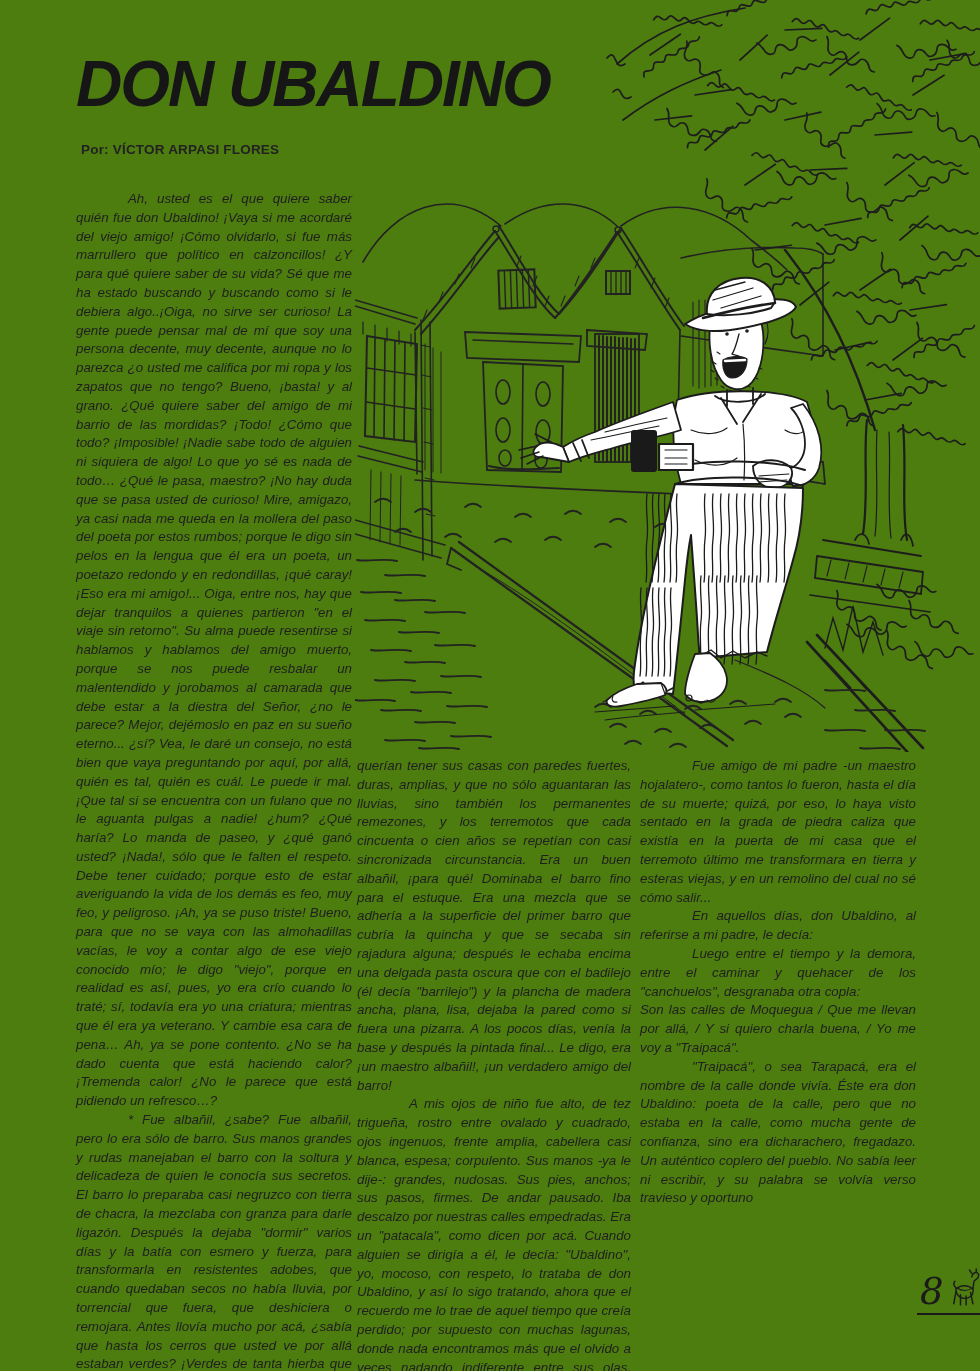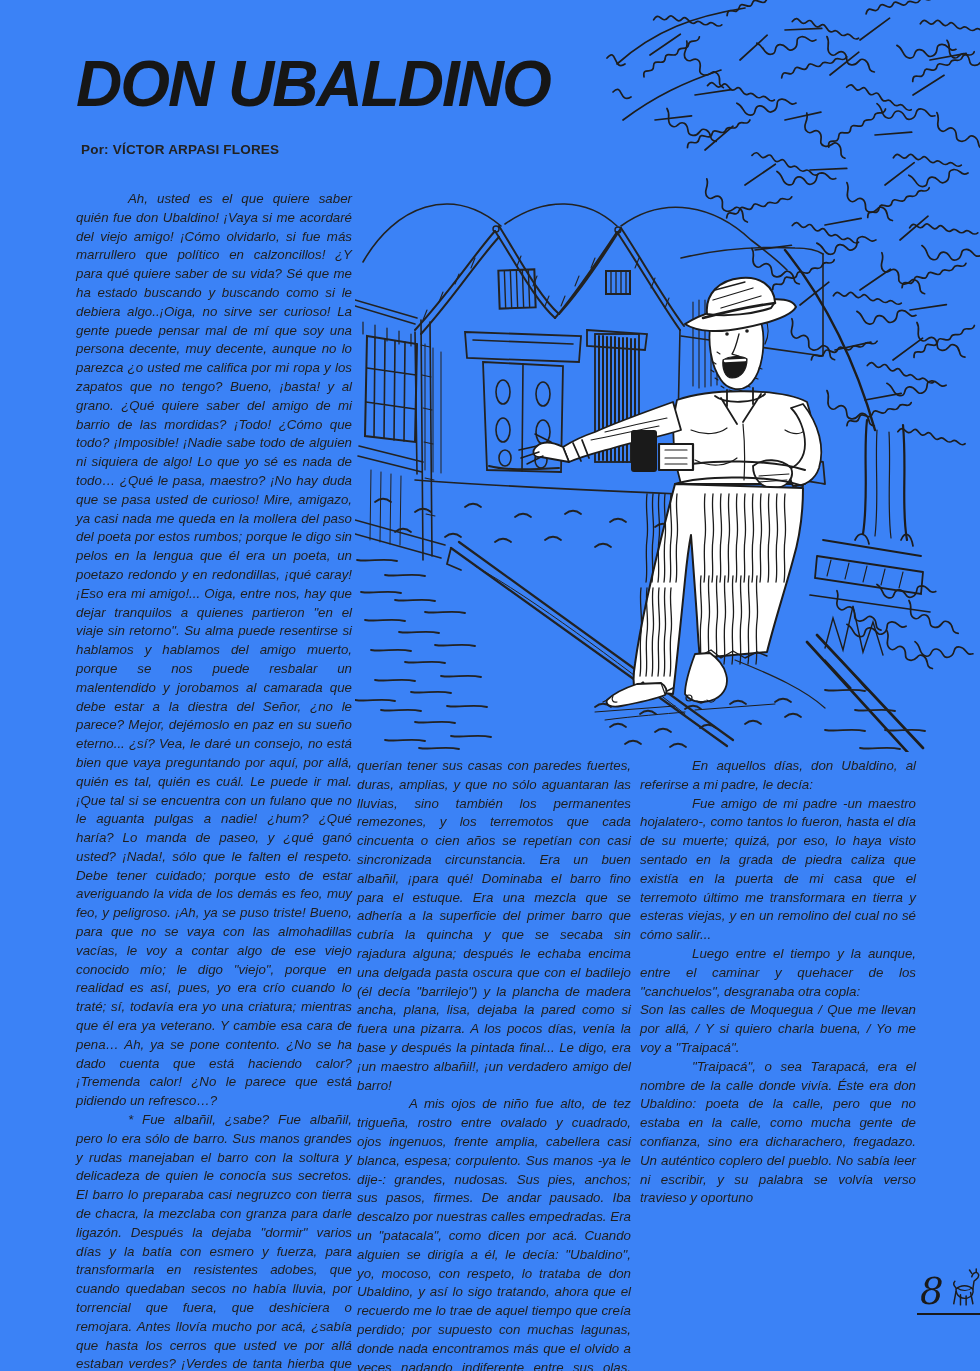--- a/index.html
+++ b/index.html
@@ -1,18 +1,18 @@
 <!DOCTYPE html>
 <html><head>
 <meta charset="utf-8">
 <style>
   html,body{margin:0;padding:0;background:#e8e8e8;}
   .page{
     position:relative; width:980px; height:1371px; margin:0 auto;
-    background:#3b82f6; overflow:hidden; color:#1e1e1e;
+    background:#4d7c0f; overflow:hidden; color:#1e1e1e;
     font-family:"Liberation Sans", sans-serif;
   }
   .title{
     position:absolute; left:76px; top:52px; margin:0;
     font-size:64px; line-height:1; font-weight:bold; font-style:italic;
     letter-spacing:-2px; color:#161616; white-space:nowrap;
   }
   .byline{
     position:absolute; left:81px; top:142px;
     font-size:13.5px; font-weight:bold; color:#222;
@@ -361,23 +361,23 @@
     <p class="para indent">Ah, usted es el que quiere saber quién fue don Ubaldino! ¡Vaya si me acordaré del viejo amigo! ¡Cómo olvidarlo, si fue más marrullero que político en calzoncillos! ¿Y para qué quiere saber de su vida? Sé que me ha estado buscando y buscando como si le debiera algo..¡Oiga, no sirve ser curioso! La gente puede pensar mal de mí que soy una persona decente, muy decente, aunque no lo parezca ¿o usted me califica por mi ropa y los zapatos que no tengo? Bueno, ¡basta! y al grano. ¿Qué quiere saber del amigo de mi barrio de las mordidas? ¡Todo! ¿Cómo que todo? ¡Imposible! ¡Nadie sabe todo de alguien ni siquiera de algo! Lo que yo sé es nada de todo… ¿Qué le pasa, maestro? ¡No hay duda que se pasa usted de curioso! Mire, amigazo, ya casi nada me queda en la mollera del paso del poeta por estos rumbos; porque le digo sin pelos en la lengua que él era un poeta, un poetazo redondo y en redondillas, ¡qué caray! ¡Eso era mi amigo!... Oiga, entre nos, hay que dejar tranquilos a quienes partieron "en el viaje sin retorno". Su alma puede resentirse si hablamos y hablamos del amigo muerto, porque se nos puede resbalar un malentendido y jorobamos al camarada que debe estar a la diestra del Señor, ¿no le parece? Mejor, dejémoslo en paz en su sueño eterno... ¿sí? Vea, le daré un consejo, no está bien que vaya preguntando por aquí, por allá, quién es tal, quién es cuál. Le puede ir mal. ¡Que tal si se encuentra con un fulano que no le aguanta pulgas a nadie! ¿hum? ¿Qué haría? Lo manda de paseo, y ¿qué ganó usted? ¡Nada!, sólo que le falten el respeto. Debe tener cuidado; porque esto de estar averiguando la vida de los demás es feo, muy feo, y peligroso. ¡Ah, ya se puso triste! Bueno, para que no se vaya con las almohadillas vacías, le voy a contar algo de ese viejo conocido mío; le digo "viejo", porque en realidad es así, pues, yo era crío cuando lo traté; sí, todavía era yo una criatura; mientras que él era ya veterano. Y cambie esa cara de pena… Ah, ya se pone contento. ¿No se ha dado cuenta que está haciendo calor? ¡Tremenda calor! ¿No le parece que está pidiendo un refresco…?</p>
     <p class="para indent">* Fue albañil, ¿sabe? Fue albañil, pero lo era sólo de barro. Sus manos grandes y rudas manejaban el barro con la soltura y delicadeza de quien le conocía sus secretos. El barro lo preparaba casi negruzco con tierra de chacra, la mezclaba con granza para darle ligazón. Después la dejaba "dormir" varios días y la batía con esmero y fuerza, para transformarla en resistentes adobes, que cuando quedaban secos no había lluvia, por torrencial que fuera, que deshiciera o remojara. Antes llovía mucho por acá, ¿sabía que hasta los cerros que usted ve por allá estaban verdes? ¡Verdes de tanta hierba que crecía! Bueno, él sabía cómo darle dureza al barro. Era matrero para esas cosas, seguramente, por su vieja experiencia de lidiar año tras año con la tierra, el agua y la granza; acuciado tal vez por la exigencia de beber unos tragos de aguardiente, o quizá por los pobladores, que</p>
   </div>
 
   <div class="col col2">
     <p class="para">querían tener sus casas con paredes fuertes, duras, amplias, y que no sólo aguantaran las lluvias, sino también los permanentes remezones, y los terremotos que cada cincuenta o cien años se repetían con casi sincronizada circunstancia. Era un buen albañil, ¡para qué! Dominaba el barro fino para el estuque. Era una mezcla que se adhería a la superficie del primer barro que cubría la quincha y que se secaba sin rajadura alguna; después le echaba encima una delgada pasta oscura que con el badilejo (él decía "barrilejo") y la plancha de madera ancha, plana, lisa, dejaba la pared como si fuera una pizarra. A los pocos días, venía la base y después la pintada final... Le digo, era ¡un maestro albañil!, ¡un verdadero amigo del barro!</p>
     <p class="para indent">A mis ojos de niño fue alto, de tez trigueña, rostro entre ovalado y cuadrado, ojos ingenuos, frente amplia, cabellera casi blanca, espesa; corpulento. Sus manos -ya le dije-: grandes, nudosas. Sus pies, anchos; sus pasos, firmes. De andar pausado. Iba descalzo por nuestras calles empedradas. Era un "patacala", como dicen por acá. Cuando alguien se dirigía a él, le decía: "Ubaldino", yo, mocoso, con respeto, lo trataba de don Ubaldino, y así lo sigo tratando, ahora que el recuerdo me lo trae de aquel tiempo que creía perdido; por supuesto con muchas lagunas, donde nada encontramos más que el olvido a veces nadando indiferente entre sus olas, pero que al menos me defiendo con algunos</p>
   </div>
 
   <div class="col col3">
+    <p class="para indent">Fue amigo de mi padre -un maestro hojalatero-, como tantos lo fueron, hasta el día de su muerte; quizá, por eso, lo haya visto sentado en la grada de piedra caliza que existía en la puerta de mi casa que el terremoto último me transformara en tierra y esteras viejas, y en un remolino del cual no sé cómo salir...</p>
     <p class="para indent">En aquellos días, don Ubaldino, al referirse a mi padre, le decía:</p>
-    <p class="para indent">Fue amigo de mi padre -un maestro hojalatero-, como tantos lo fueron, hasta el día de su muerte; quizá, por eso, lo haya visto sentado en la grada de piedra caliza que existía en la puerta de mi casa que el terremoto último me transformara en tierra y esteras viejas, y en un remolino del cual no sé cómo salir...</p>
-    <p class="para indent">Luego entre el tiempo y la aunque, entre el caminar y quehacer de los "canchuelos", desgranaba otra copla:</p>
+    <p class="para indent">Luego entre el tiempo y la demora, entre el caminar y quehacer de los "canchuelos", desgranaba otra copla:</p>
     <p class="para">Son las calles de Moquegua / Que me llevan por allá, / Y si quiero charla buena, / Yo me voy a "Traipacá".</p>
     <p class="para indent">"Traipacá", o sea Tarapacá, era el nombre de la calle donde vivía. Éste era don Ubaldino: poeta de la calle, pero que no estaba en la calle, como mucha gente de confianza, sino era dicharachero, fregadazo. Un auténtico coplero del pueblo. No sabía leer ni escribir, y su palabra se volvía verso travieso y oportuno</p>
   </div>
 
   <span class="pgnum">8</span>
 
   <span class="llama">
     <svg width="36" height="42" viewBox="0 0 32 36" xmlns="http://www.w3.org/2000/svg">
       <g stroke="#1c1c1c" fill="none" stroke-width="1.3" stroke-linecap="round">
         <path d="M22,8 C23,4 27,3 28,6 C29,9 26,10 24,12 L23,19"></path>

